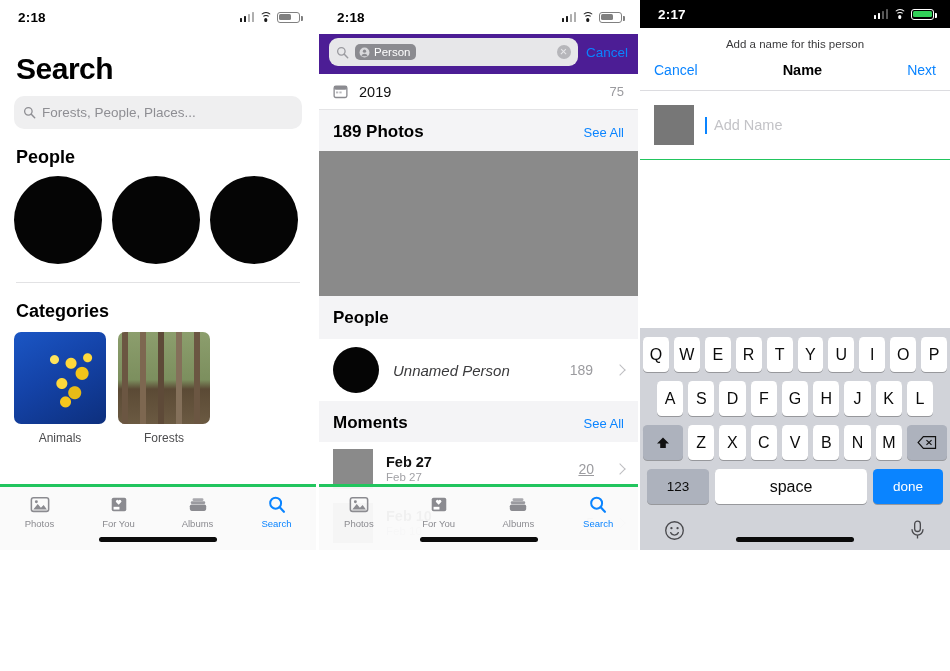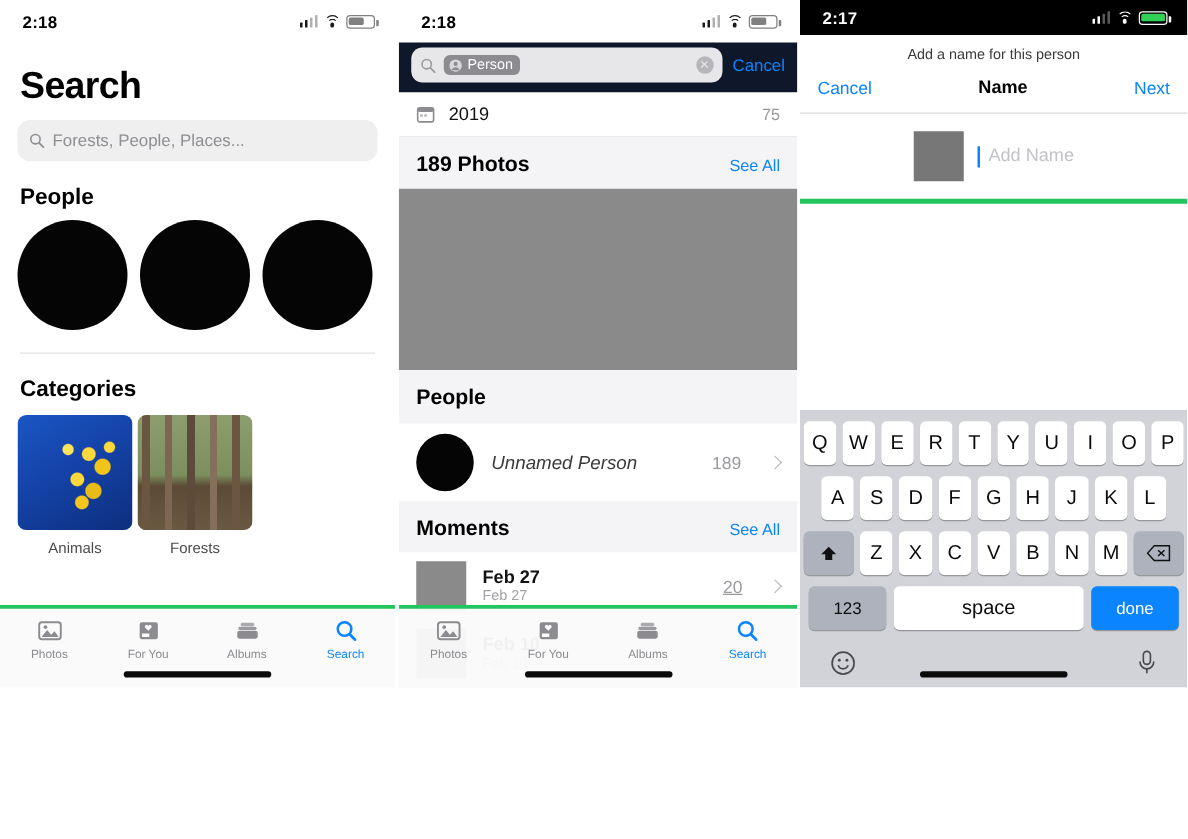--- a/index.html
+++ b/index.html
@@ -60,21 +60,21 @@
   .searchfield {
     margin: 0 14px; height: 33px; background:#efeff0; border-radius: 10px;
     display:flex; align-items:center; padding: 0 9px; gap: 6px;
   }
   .searchfield .ph { color:#8e8e93; font-size:13.5px; }
   .mag { width:13px;height:13px;flex:0 0 auto; }
   .sec-title { font-size:18px; font-weight:bold; color:#000; padding: 18px 16px 8px 16px; }
   .people-row { display:flex; gap:10px; padding: 0 14px 14px 14px; }
   .face { width:88px;height:88px;border-radius:50%;background:#050505;flex:0 0 auto; }
   .divider { height:1px; background:#e2e2e4; margin: 4px 16px 0 16px; }
-  .cat-row { display:flex; gap:4px; padding: 2px 14px 0 14px; }
+  .cat-row { display:flex; gap:12px; padding: 2px 14px 0 14px; }
   .cat { flex:0 0 auto; }
   .cat-thumb { width:92px;height:92px;border-radius:7px; overflow:hidden; }
   .cat-label { text-align:center; font-size:12px; color:#4c4c4e; padding-top:7px; }
   .th-animals { width:100%;height:100%;
     background:
       radial-gradient(circle at 62% 34%, #ffd83b 0 5px, transparent 6px),
       radial-gradient(circle at 74% 45%, #f2c419 0 6px, transparent 7px),
       radial-gradient(circle at 52% 56%, #ffd83b 0 5px, transparent 6px),
       radial-gradient(circle at 66% 66%, #e8bb16 0 6px, transparent 7px),
       radial-gradient(circle at 44% 30%, #ffe35c 0 4px, transparent 5px),
@@ -102,21 +102,21 @@
     background: rgba(250,250,250,.96); border-top:3px solid #22c55e;
     display:flex; align-items:flex-start; padding-top:8px; }
   .tab { flex:1; display:flex; flex-direction:column; align-items:center; gap:3px; }
   .tab-label { font-size:9.5px; color:#8b8b90; }
   .tab.active .tab-label { color:#0a84ff; }
   .tab-ico { width:22px;height:20px; }
   .home-ind { position:absolute; left:50%; transform:translateX(-50%); bottom:8px;
     width:118px;height:5px;border-radius:3px;background:#0b0b0b; }
 
   
-  .p2-search { background:#0f172a; padding: 4px 0 8px 0; }
+  .p2-search { background:#4c1d95; padding: 4px 0 8px 0; }
   .p2-sf-row { display:flex; align-items:center; gap:8px; padding: 0 10px; }
   .p2-field { flex:1; height:28px; background:#e7e7e9; border-radius:9px;
     display:flex; align-items:center; padding: 0 7px; gap:6px; }
   .token { display:flex; align-items:center; gap:4px; background:#8b8b90;
     border-radius:5px; padding: 2px 6px 2px 4px; }
   .token-label { color:#fff; font-size:11.5px; }
   .clear-btn { margin-left:auto; width:14px;height:14px;border-radius:50%;
     background:#b6b6ba; position:relative; flex:0 0 auto; }
   .clear-btn::before,.clear-btn::after{ content:'';position:absolute;left:3.5px;top:6.3px;
     width:7px;height:1.4px;background:#e7e7e9; }
@@ -148,21 +148,21 @@
   .m-cnt { margin-left:auto; font-size:14px; color:#9b9b9f;text-decoration:underline; }
 
   
   .sheet { background:#fff; border-radius:11px 11px 0 0; position:relative; }
   .sheet-sub { text-align:center; font-size:11.5px; color:#3a3a3c; padding: 10px 0 9px 0; }
   .navbar { display:flex; align-items:center; padding: 3px 14px 12px 14px;
     border-bottom:1px solid #dcdce0; }
   .nav-btn { color:#0a84ff; font-size:14px; }
   .nav-title { flex:1; text-align:center; font-size:14.5px; font-weight:bold; color:#000; }
   .name-row { display:flex; align-items:center; gap:11px; padding: 14px 14px;
-    border-bottom:4px solid #22c55e;justify-content:center; }
+    border-bottom:1px solid #22c55e; }
   .name-thumb { width:40px;height:40px;background:#777; flex:0 0 auto; }
   .caret { width:2px;height:17px;background:#0a84ff; flex:0 0 auto; }
   .name-ph { font-size:14.5px; color:#c3c3c7; margin-left:-4px; }
   .kb { position:absolute; left:0; right:0; bottom:0; height:222px; background:#d1d3d9; }
   .kb-rows { padding: 9px 3px 0 3px; }
   .kb-row { display:flex; justify-content:center; gap:5px; margin-bottom:9px; }
   .key { background:#fff; border-radius:4.5px; height:35px; flex:1 1 0;
     display:flex; align-items:center; justify-content:center;
     font-size:16px; color:#0b0b0b; box-shadow:0 1px 0 rgba(0,0,0,.28); }
   .kb-row.r2 { padding: 0 14px; }

